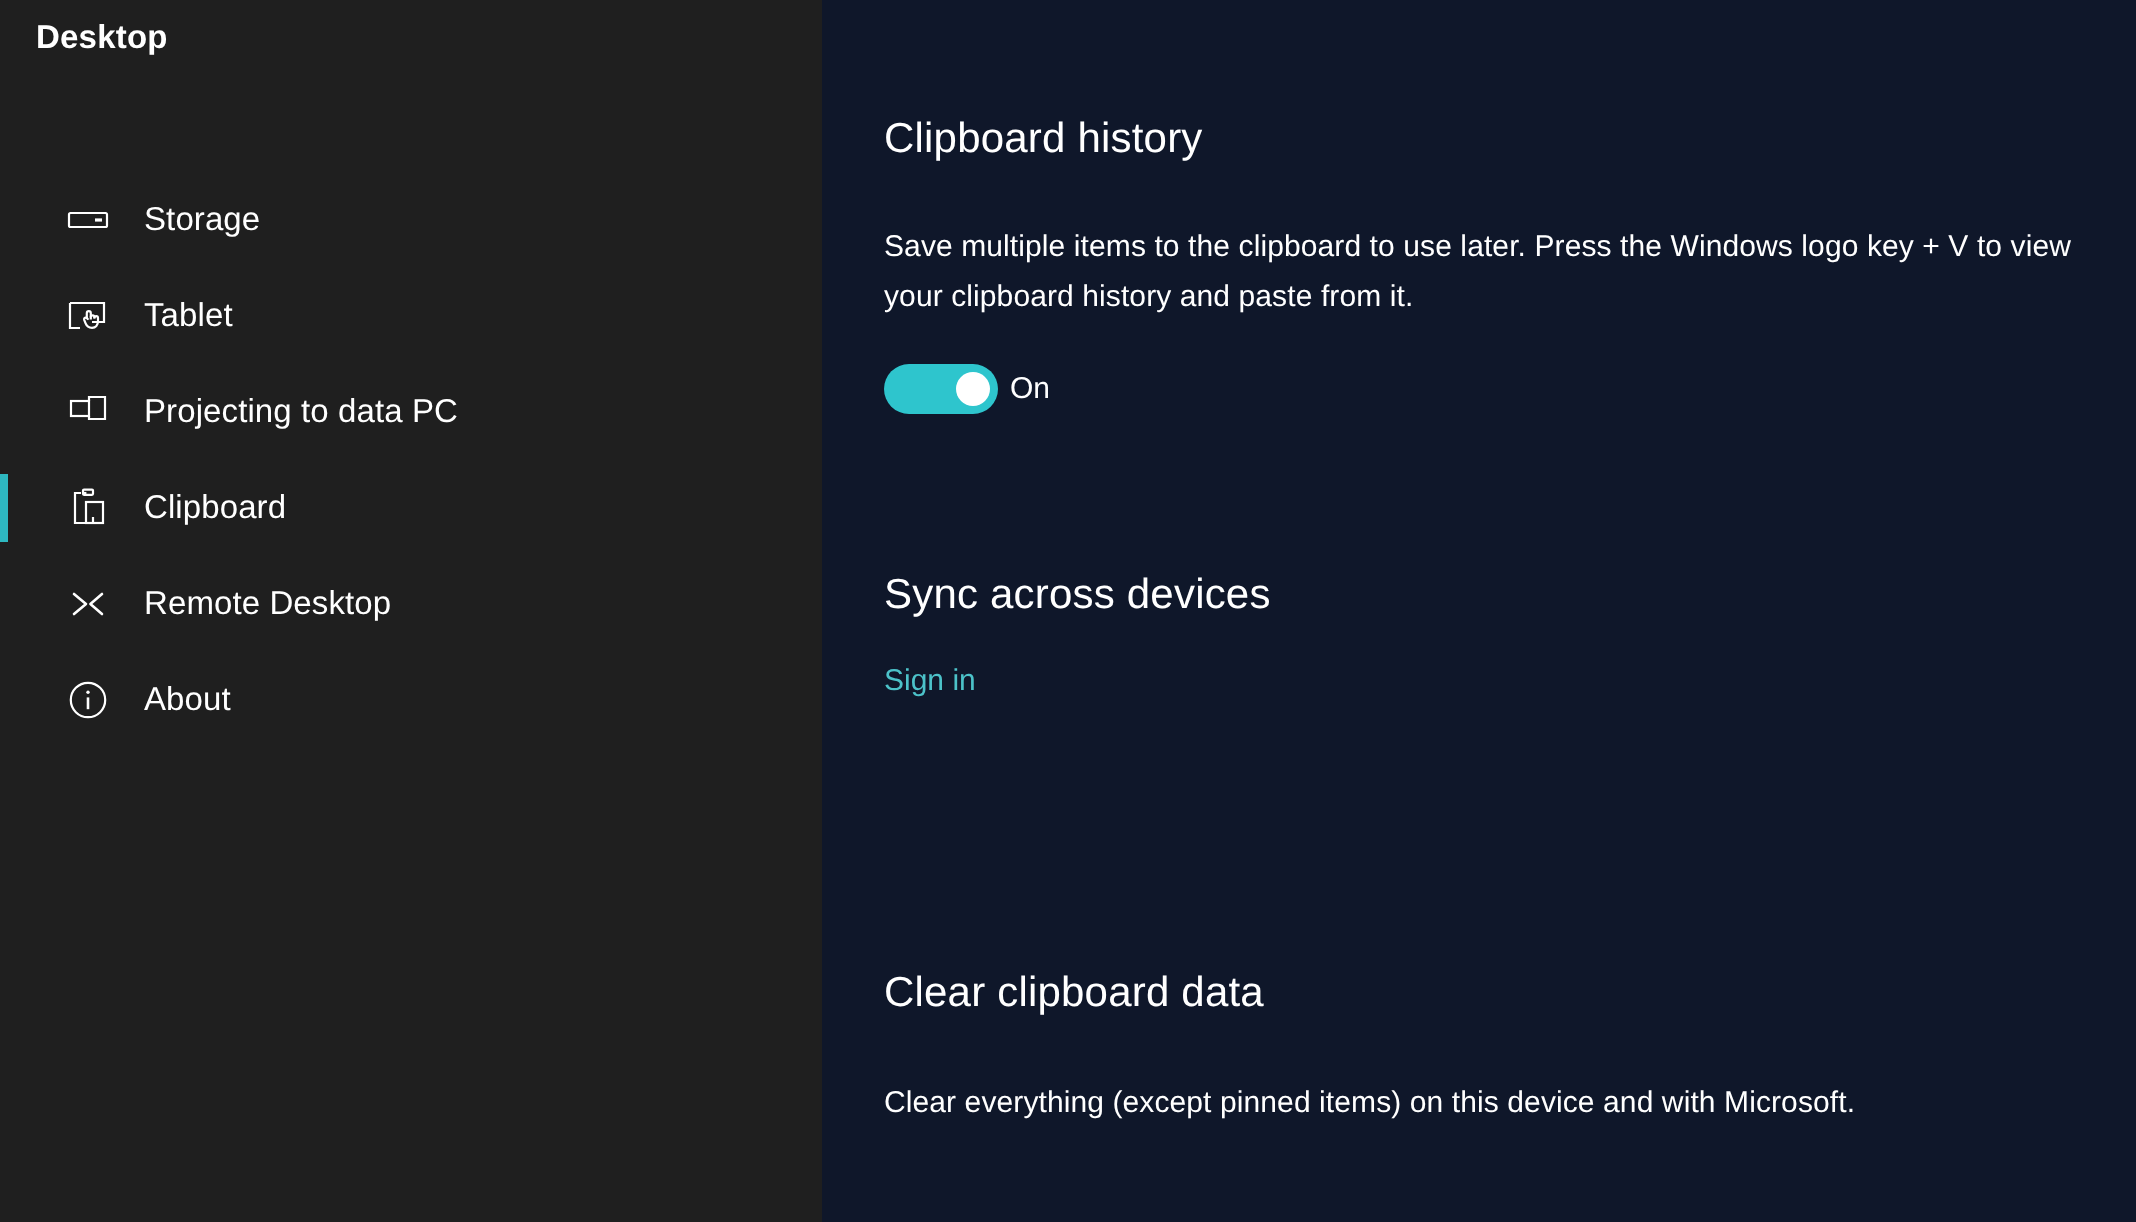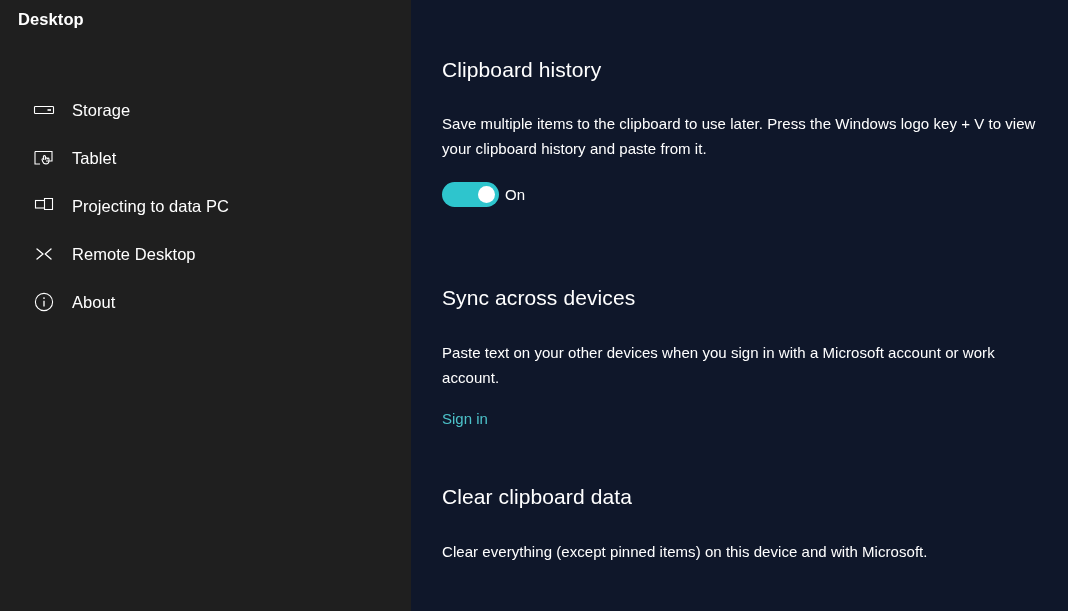--- a/index.html
+++ b/index.html
@@ -219,20 +219,32 @@
         <span class="nav-icon">
           <svg width="24" height="24" viewBox="0 0 24 24" fill="none" stroke="#ffffff" stroke-width="1.1">
             <rect x="3.5" y="6.5" width="9" height="7.5"></rect>
             <polyline points="12.5,6.5 12.5,4.5 20.5,4.5 20.5,15.5 12.5,15.5 12.5,14"></polyline>
           </svg>
         </span>
         <span class="nav-label">Projecting to data PC</span>
       </div>
 
 
+      <div class="nav-item selected">
+        <span class="accent"></span>
+        <span class="nav-icon">
+          <svg width="24" height="24" viewBox="0 0 24 24" fill="none" stroke="#ffffff" stroke-width="1.1">
+            <path d="M8.5 4.5h-3v15h9v-3"></path>
+            <path d="M9 4.5h2.2"></path>
+            <rect x="9.5" y="2.8" width="5" height="2.6" rx="0.5"></rect>
+            <rect x="11" y="9" width="8.5" height="10.5"></rect>
+          </svg>
+        </span>
+        <span class="nav-label">Clipboard</span>
+      </div>
 
       <div class="nav-item">
 
         <span class="nav-icon">
           <svg width="24" height="24" viewBox="0 0 24 24" fill="none" stroke="#ffffff" stroke-width="1.3" stroke-linecap="round" stroke-linejoin="round">
             <polyline points="5,7 11,12 5,17"></polyline>
             <polyline points="19,7 13.2,12 19,17"></polyline>
           </svg>
         </span>
         <span class="nav-label">Remote Desktop</span>
@@ -262,21 +274,20 @@
         <div class="toggle-row">
           <div class="toggle">
             <span class="knob"></span>
           </div>
           <span class="toggle-label">On</span>
         </div>
       </div>
 
       <div class="section" id="sec-sync">
         <h2 class="sec-title">Sync across devices</h2>
-        <p class="sec-desc">Paste text on your other devices when you sign in with a Microsoft account or work account.</p>
         <a class="link">Sign in</a>
       </div>
 
       <div class="section" id="sec-clear">
         <h2 class="sec-title">Clear clipboard data</h2>
         <p class="sec-desc">Clear everything (except pinned items) on this device and with Microsoft.</p>
       </div>
 
     </div>
   </div>

